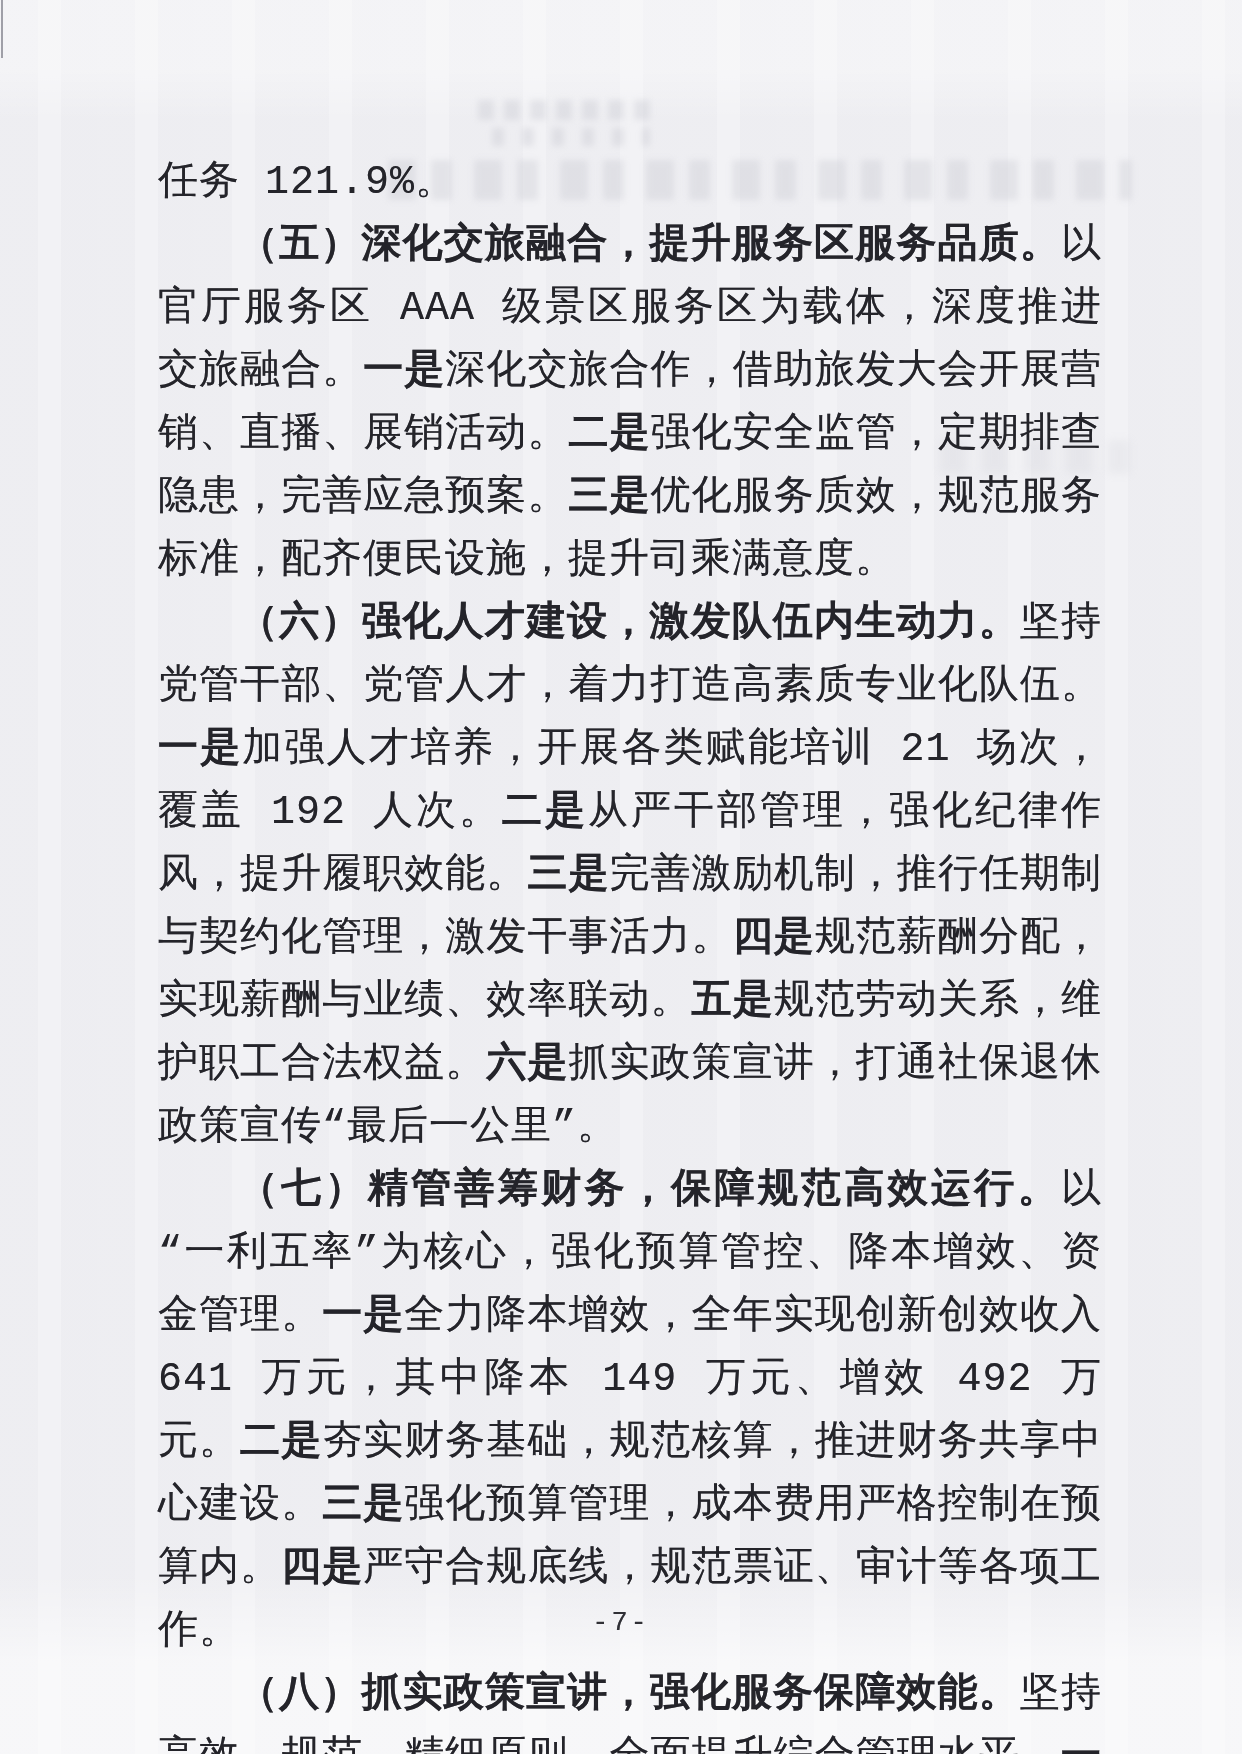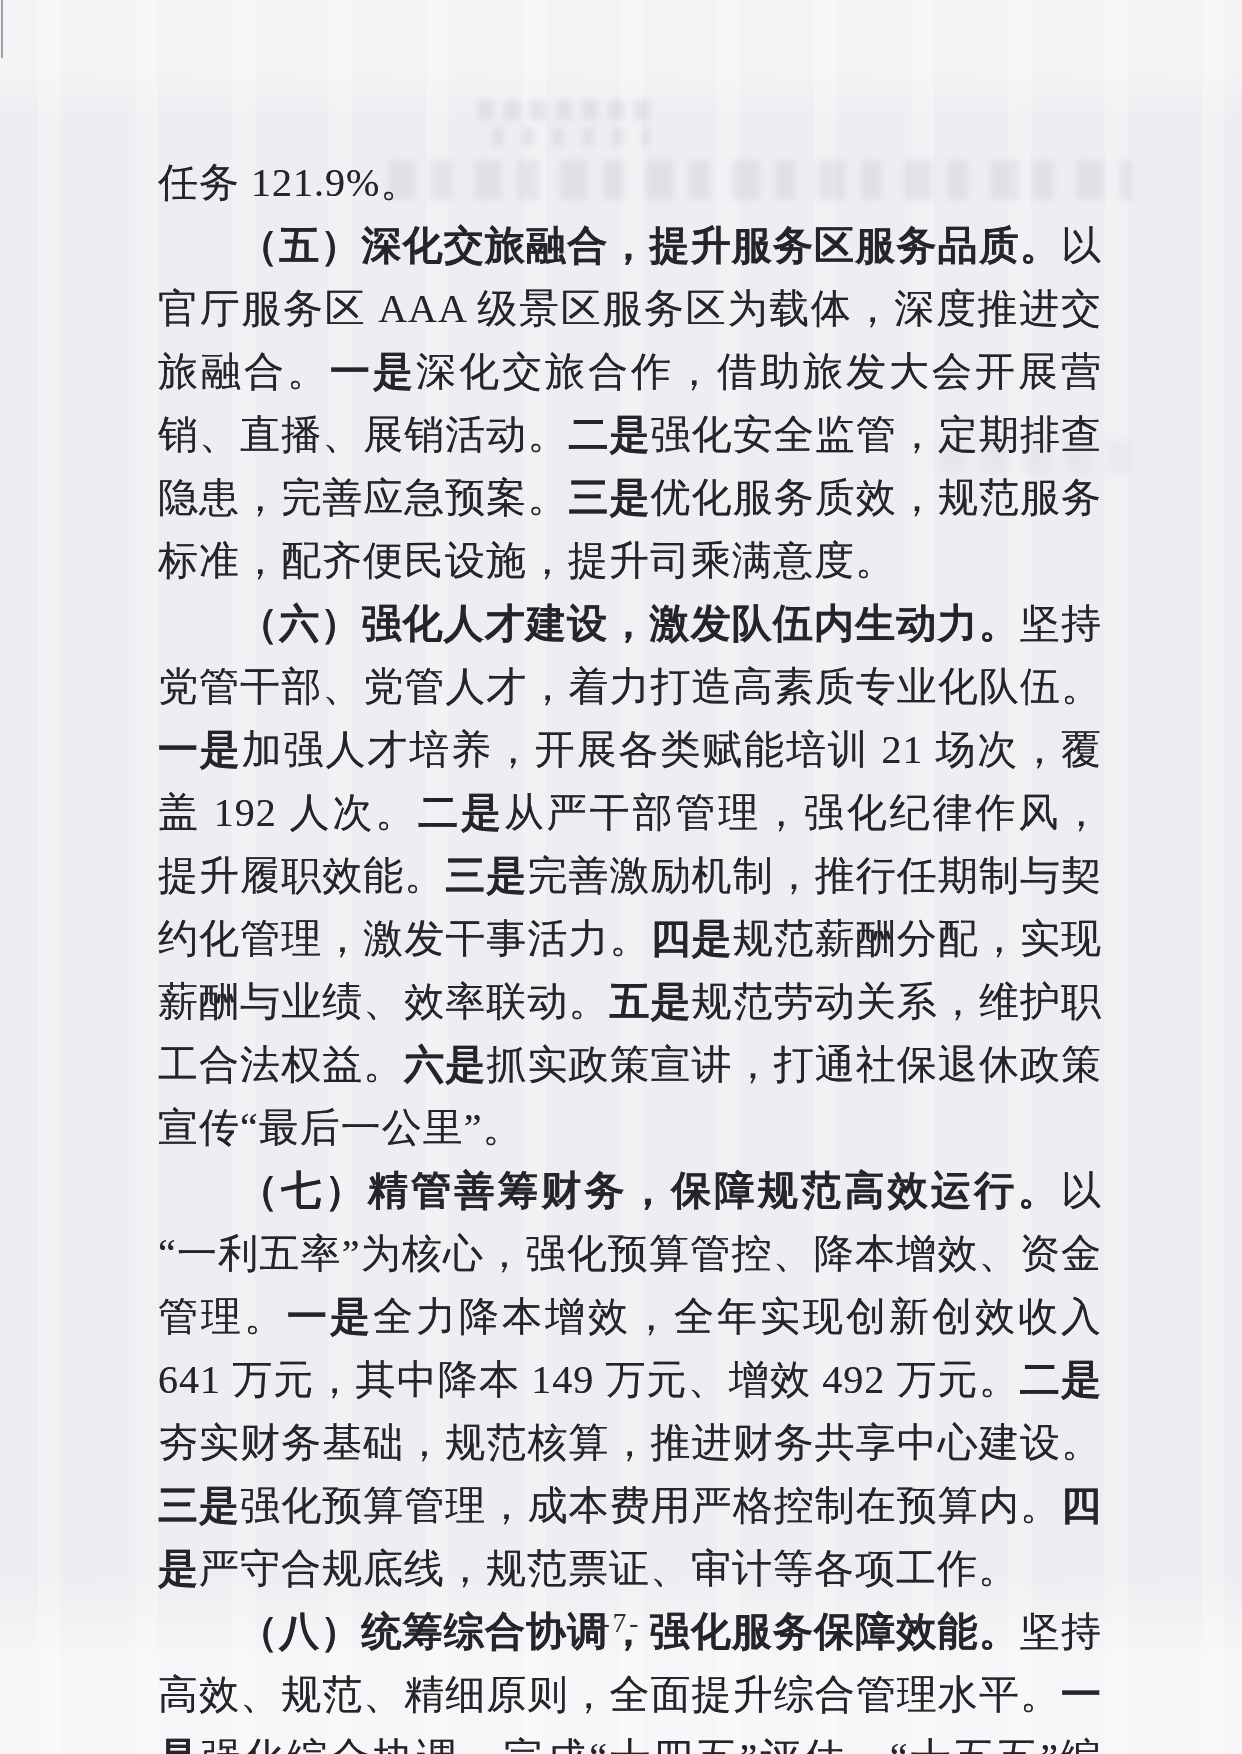--- a/index.html
+++ b/index.html
@@ -9,21 +9,21 @@
   }
   html,body{margin:0;padding:0;}
   body{
     width:1242px;height:1754px;
     background:var(--paper);
     position:relative;
     overflow:hidden;
     font-family:"Liberation Serif","DejaVu Serif",serif;
   }
   
-  .page{position:absolute;inset:0;}
+  .page{position:absolute;inset:0;font-family:Liberation Mono, monospace;}
   .page::before{
     content:"";position:absolute;inset:0;pointer-events:none;
     background:
       linear-gradient(180deg, rgba(255,255,255,.35) 0 70px, rgba(0,0,0,0) 120px),
       linear-gradient(0deg, rgba(255,255,255,.55) 0 90px, rgba(0,0,0,0) 180px),
       repeating-linear-gradient(90deg,
         rgba(210,210,220,.10) 0 38px,
         rgba(255,255,255,.10) 38px 61px,
         rgba(198,198,210,.08) 61px 97px);
   }
@@ -82,19 +82,19 @@
   <div class="edge-line"></div>
   <div class="ghost ghost-smudge"></div>
   <div class="ghost ghost-band"></div>
   <div class="ghost-band-2"></div>
 
   <main class="text-block">
       <p class=""><span class="seg-body">任务 121.9%。</span></p>
       <p class="indent"><span class="seg-heading">（五）深化交旅融合，提升服务区服务品质。</span><span class="seg-body">以官厅服务区 AAA 级景区服务区为载体，深度推进交旅融合。</span><span class="seg-bold">一是</span><span class="seg-body">深化交旅合作，借助旅发大会开展营销、直播、展销活动。</span><span class="seg-bold">二是</span><span class="seg-body">强化安全监管，定期排查隐患，完善应急预案。</span><span class="seg-bold">三是</span><span class="seg-body">优化服务质效，规范服务标准，配齐便民设施，提升司乘满意度。</span></p>
       <p class="indent"><span class="seg-heading">（六）强化人才建设，激发队伍内生动力。</span><span class="seg-body">坚持党管干部、党管人才，着力打造高素质专业化队伍。</span><span class="seg-bold">一是</span><span class="seg-body">加强人才培养，开展各类赋能培训 21 场次，覆盖 192 人次。</span><span class="seg-bold">二是</span><span class="seg-body">从严干部管理，强化纪律作风，提升履职效能。</span><span class="seg-bold">三是</span><span class="seg-body">完善激励机制，推行任期制与契约化管理，激发干事活力。</span><span class="seg-bold">四是</span><span class="seg-body">规范薪酬分配，实现薪酬与业绩、效率联动。</span><span class="seg-bold">五是</span><span class="seg-body">规范劳动关系，维护职工合法权益。</span><span class="seg-bold">六是</span><span class="seg-body">抓实政策宣讲，打通社保退休政策宣传“最后一公里”。</span></p>
       <p class="indent"><span class="seg-heading">（七）精管善筹财务，保障规范高效运行。</span><span class="seg-body">以“一利五率”为核心，强化预算管控、降本增效、资金管理。</span><span class="seg-bold">一是</span><span class="seg-body">全力降本增效，全年实现创新创效收入 641 万元，其中降本 149 万元、增效 492 万元。</span><span class="seg-bold">二是</span><span class="seg-body">夯实财务基础，规范核算，推进财务共享中心建设。</span><span class="seg-bold">三是</span><span class="seg-body">强化预算管理，成本费用严格控制在预算内。</span><span class="seg-bold">四是</span><span class="seg-body">严守合规底线，规范票证、审计等各项工作。</span></p>
-      <p class="indent"><span class="seg-heading">（八）统筹综合协调，强化服务保障效能。</span><span class="seg-body">坚持高效、规范、精细原则，全面提升综合管理水平。</span><span class="seg-bold">一是</span><span class="seg-body">强化综合协调，完成“十四五”评估、“十五五”编制，节约光纤费用 1.62 万元。</span></p>
+      <p class="indent"><span class="seg-heading">（八）抓实政策宣讲，强化服务保障效能。</span><span class="seg-body">坚持高效、规范、精细原则，全面提升综合管理水平。</span><span class="seg-bold">一是</span><span class="seg-body">强化综合协调，完成“十四五”评估、“十五五”编制，节约光纤费用 1.62 万元。</span></p>
     </main>
 
   <div class="footer">
     <span>-7-</span>
   </div>
 </div>
 
 </body></html>

